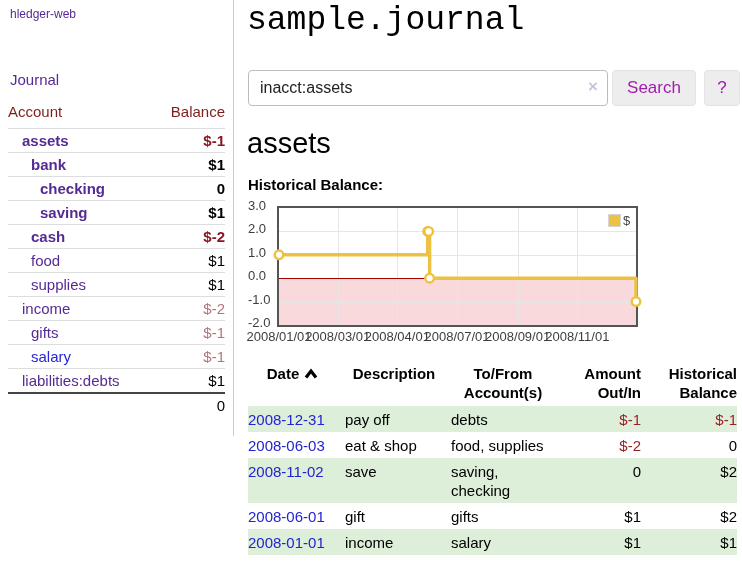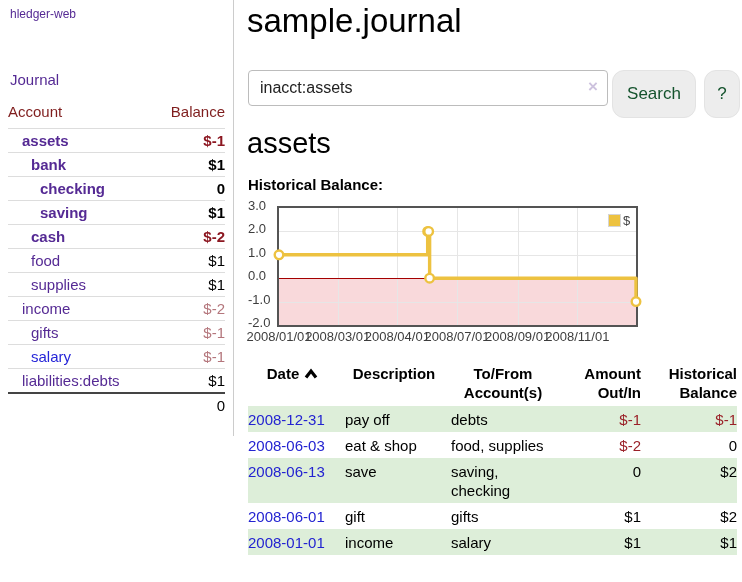--- a/index.html
+++ b/index.html
@@ -23,24 +23,24 @@
   table.accounts a.acct.blue { color:#2626d8; }
   .lv1 td.name { padding-left:14px; }
   .lv2 td.name { padding-left:23px; }
   .lv3 td.name { padding-left:32px; }
   .neg-strong { color:#8c1721; }
   .neg-soft { color:#b4767c; }
   .neg-table { color:#9a2028; }
   table.accounts tr.total td { border-bottom:none; border-top:2px solid #444; font-weight:400; }
 
   
-  .page-title { position:absolute; left:247px; top:2px; font-size:33px; font-weight:400; color:#000; }
+  .page-title { position:absolute; left:247px; top:2px; font-size:33px; font-weight:400; color:#000;font-family:Liberation Mono, monospace; }
   .search-input { position:absolute; left:248px; top:70px; width:360px; height:36px; border:1px solid #bcbcbc; border-radius:4px; padding:0 26px 0 11px; font-size:16px; font-family:"Liberation Sans",sans-serif; color:#222; }
   .clear-x { position:absolute; left:588px; top:78px; font-size:17px; font-weight:700; color:#cdc2de; cursor:pointer; line-height:1; }
-  .btn { position:absolute; top:70px; height:48px; background:#ededed; border:1px solid #e3e3e3; border-radius:12px; font-size:17px; font-family:"Liberation Sans",sans-serif; color:#14532d; cursor:pointer; }
+  .btn { position:absolute; top:70px; height:36px; background:#ededed; border:1px solid #e3e3e3; border-radius:4px; font-size:17px; font-family:"Liberation Sans",sans-serif; color:#a21caf; cursor:pointer; }
   .btn-search { left:612px; width:84px; }
   .btn-help { left:704px; width:36px; }
 
   .acct-heading { position:absolute; left:247px; top:127px; font-size:29px; font-weight:400; }
   .chart-label { position:absolute; left:248px; top:176px; font-size:15px; font-weight:700; }
 
   
   .chart { position:absolute; left:248px; top:200px; width:494px; height:150px; }
   .chart-plot { position:absolute; left:29px; top:6px; width:361px; height:121px; border:2px solid #545454; background:#fff; }
   .tick-label { position:absolute; font-size:13px; color:#3d3d3d; line-height:16px; }
@@ -207,21 +207,21 @@
         <td class="num last neg-table">$-1</td>
       </tr>
       <tr>
         <td><a class="date">2008-06-03</a></td>
         <td>eat &amp; shop</td>
         <td>food, supplies</td>
         <td class="num neg-table">$-2</td>
         <td class="num last">0</td>
       </tr>
       <tr class="striped">
-        <td><a class="date">2008-06-13</a></td>
+        <td><a class="date">2008-11-02</a></td>
         <td>save</td>
         <td>saving, checking</td>
         <td class="num">0</td>
         <td class="num last">$2</td>
       </tr>
       <tr>
         <td><a class="date">2008-06-01</a></td>
         <td>gift</td>
         <td>gifts</td>
         <td class="num">$1</td>

